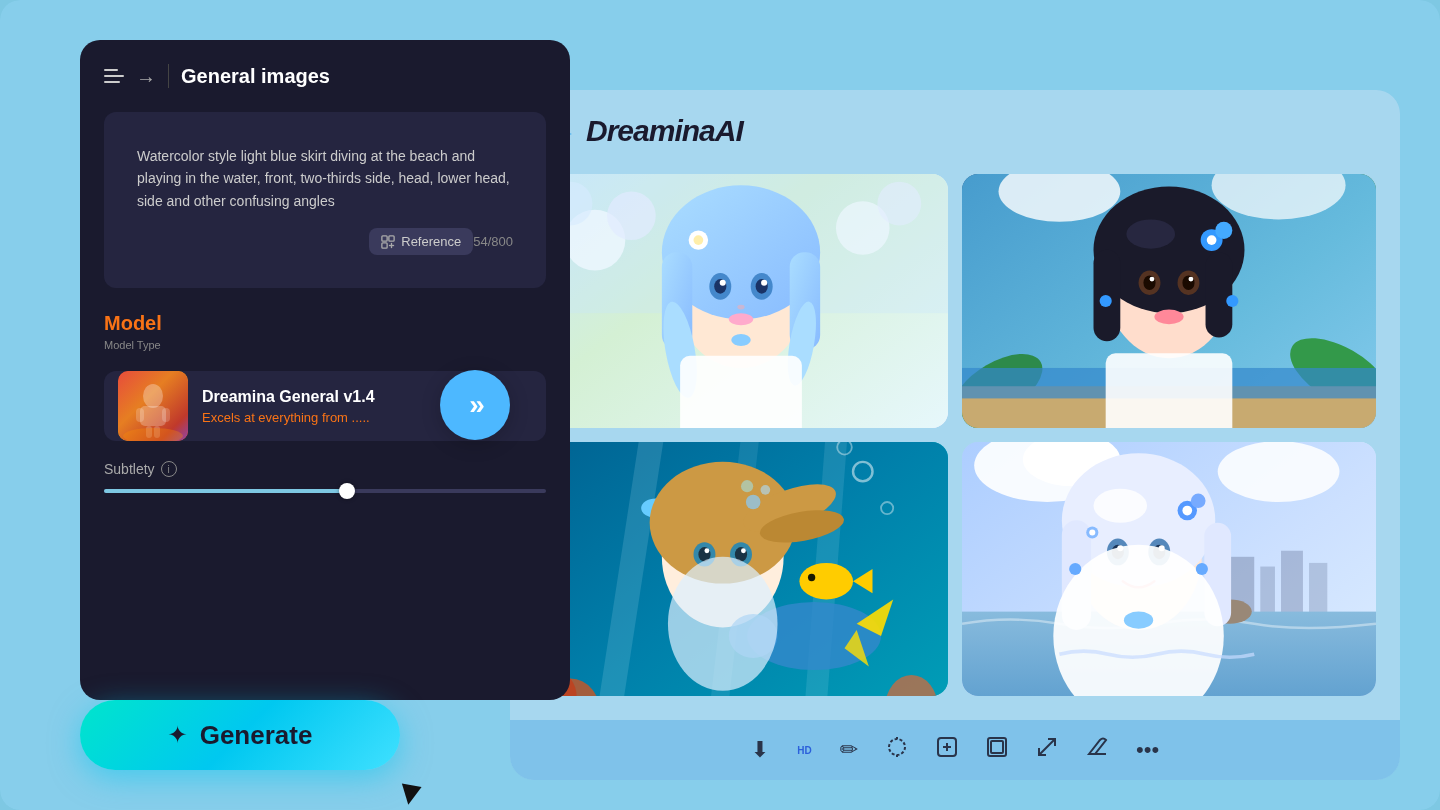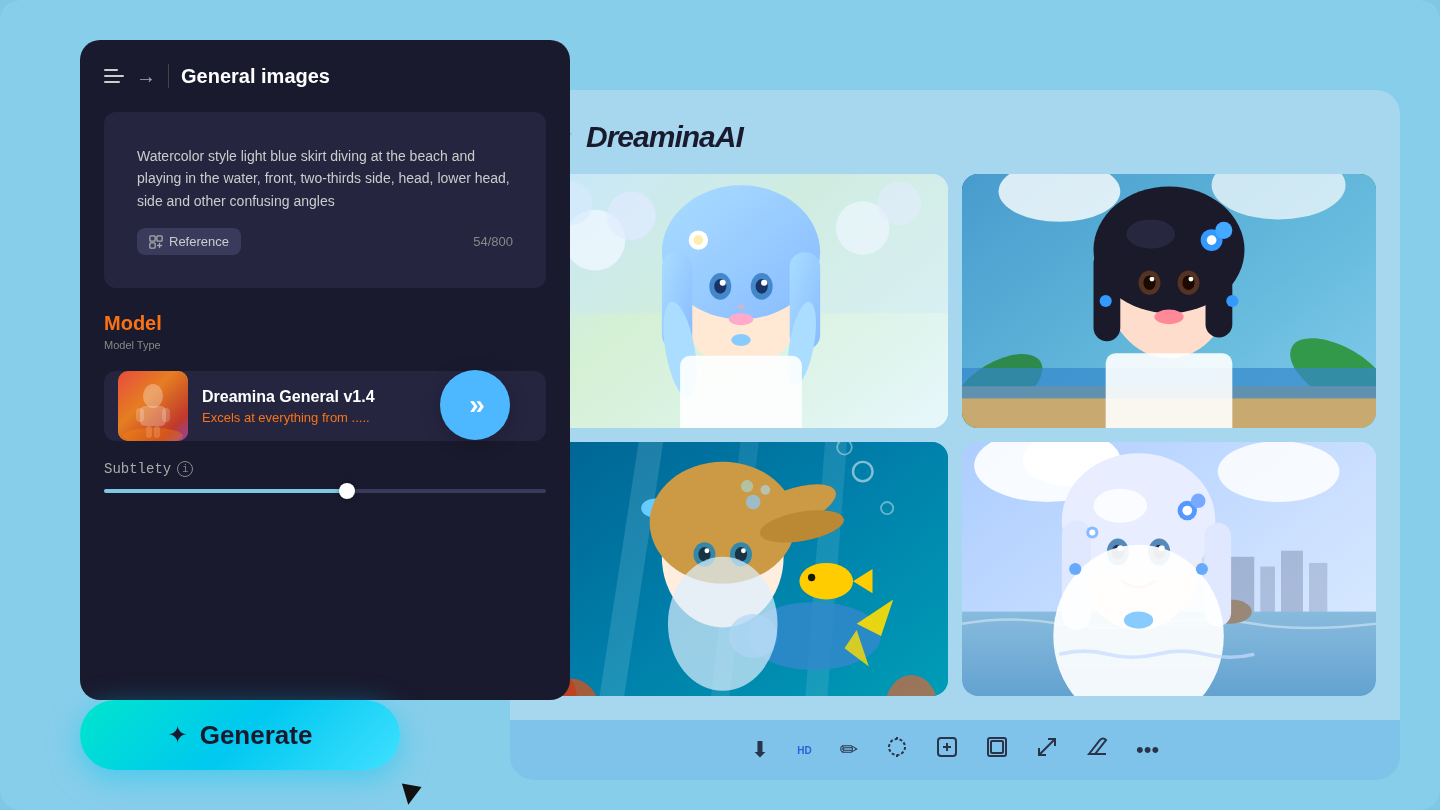--- a/index.html
+++ b/index.html
@@ -84,21 +84,21 @@
 
     .prompt-text {
       color: #cccccc;
       font-size: 14px;
       line-height: 1.6;
     }
 
     .prompt-footer {
       display: flex;
       align-items: center;
-      justify-content: space-between;
+      justify-content: flex-end;
       margin-top: 16px;
     }
 
     .reference-btn {
       display: flex;
       align-items: center;
       gap: 6px;
       background: #3a3a5c;
       border-radius: 8px;
       padding: 6px 12px;
@@ -171,21 +171,20 @@
       margin-bottom: 4px;
     }
 
     .model-desc {
       color: #f97316;
       font-size: 13px;
     }
 
     .subtlety-section {
       margin-top: 20px;
-      font-family: Liberation Mono, monospace;
     }
 
     .subtlety-label {
       display: flex;
       align-items: center;
       gap: 6px;
       color: #aaa;
       font-size: 14px;
       margin-bottom: 12px;
     }
@@ -309,21 +308,21 @@
       bottom: 30px;
       background: rgba(173, 216, 240, 0.85);
       border-radius: 24px;
       padding: 24px;
       z-index: 1;
       backdrop-filter: blur(4px);
     }
 
     .right-header {
       display: flex;
-      align-items: flex-end;
+      align-items: flex-start;
       gap: 12px;
       margin-bottom: 20px;
     }
 
     .logo-star {
       width: 40px;
       height: 40px;
     }
 
     .brand-name {

